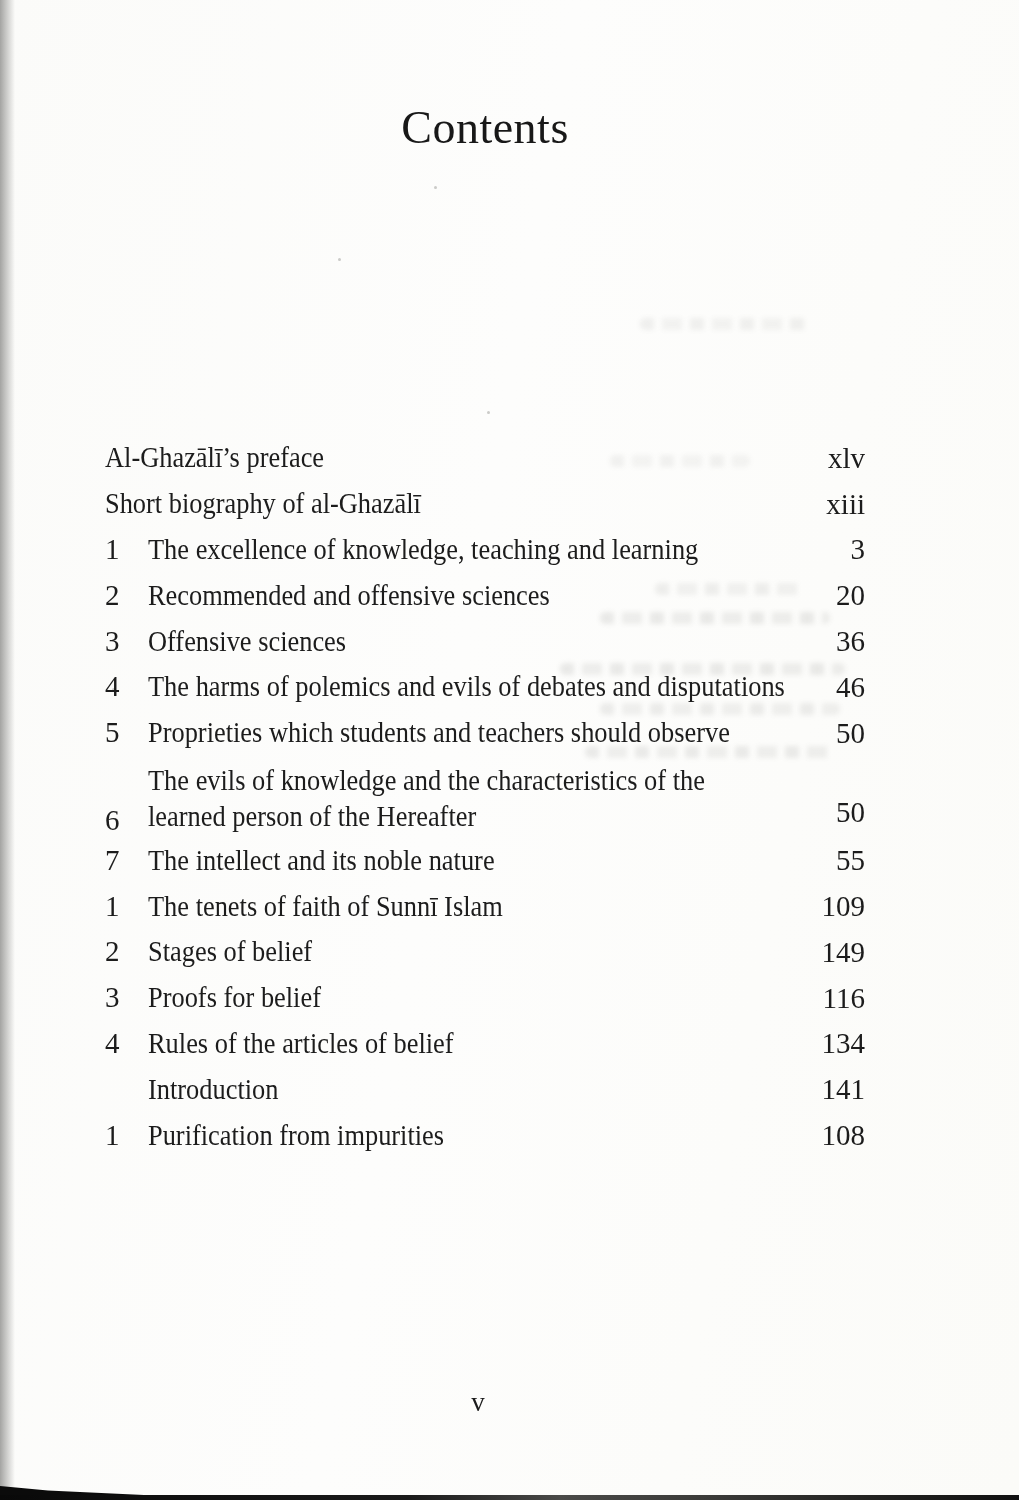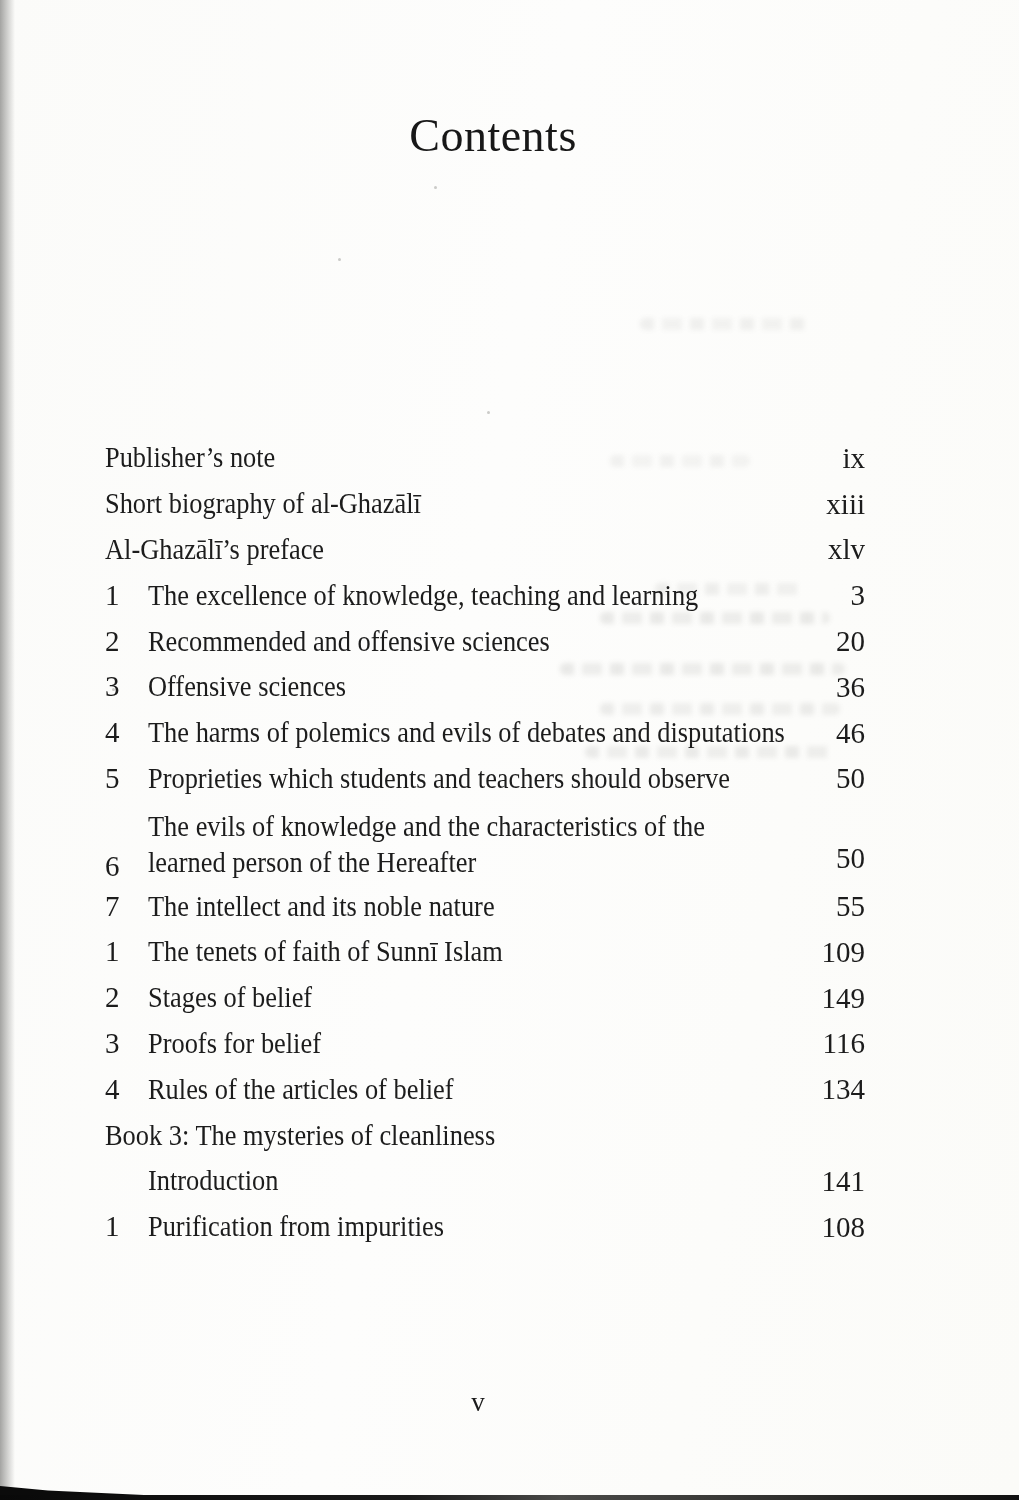--- a/index.html
+++ b/index.html
@@ -57,21 +57,21 @@
     background: #9a9a96;
     opacity: 0.5;
   }
 
   
   .title {
     position: absolute;
     top: 101px;
     left: 105px;
     width: 760px;
-    margin: 8px;
+    margin: 0;
     text-align: center;
     font-size: 46px;
     font-weight: 400;
     letter-spacing: 0.5px;
     color: #181818;
   }
 
   
   .toc {
     position: absolute;
@@ -148,30 +148,26 @@
   <div class="ghost" style="left:585px; top:746px; width:250px; opacity:.42;"></div>
   <div class="speck" style="left:434px; top:186px;"></div>
   <div class="speck" style="left:338px; top:258px;"></div>
   <div class="speck" style="left:487px; top:411px;"></div>
   <div class="speck" style="left:112px; top:688px;"></div>
 
   <h1 class="title">Contents</h1>
 
   <div class="toc">
       <div class="row front">
-        <span class="label">Publisher’s note</span>
-        <span class="pg">ix</span>
+        <span class="label">Al-Ghazālī’s preface</span>
+        <span class="pg">xlv</span>
       </div>
       <div class="row front">
         <span class="label">Short biography of al-Ghazālī</span>
         <span class="pg">xiii</span>
-      </div>
-      <div class="row front">
-        <span class="label">Al-Ghazālī’s preface</span>
-        <span class="pg">xlv</span>
       </div>
       <div class="row chapter">
         <span class="num">1</span>
         <span class="label">The excellence of knowledge, teaching and learning</span>
         <span class="pg">3</span>
       </div>
       <div class="row chapter">
         <span class="num">2</span>
         <span class="label">Recommended and offensive sciences</span>
         <span class="pg">20</span>
@@ -217,23 +213,20 @@
       <div class="row chapter">
         <span class="num">3</span>
         <span class="label">Proofs for belief</span>
         <span class="pg">116</span>
       </div>
       <div class="row chapter">
         <span class="num">4</span>
         <span class="label">Rules of the articles of belief</span>
         <span class="pg">134</span>
       </div>
-      <div class="row book">
-        <span class="label">Book 3: The mysteries of cleanliness</span>
-      </div>
       <div class="row sub">
         <span class="num"></span>
         <span class="label">Introduction</span>
         <span class="pg">141</span>
       </div>
       <div class="row chapter">
         <span class="num">1</span>
         <span class="label">Purification from impurities</span>
         <span class="pg">108</span>
       </div>

